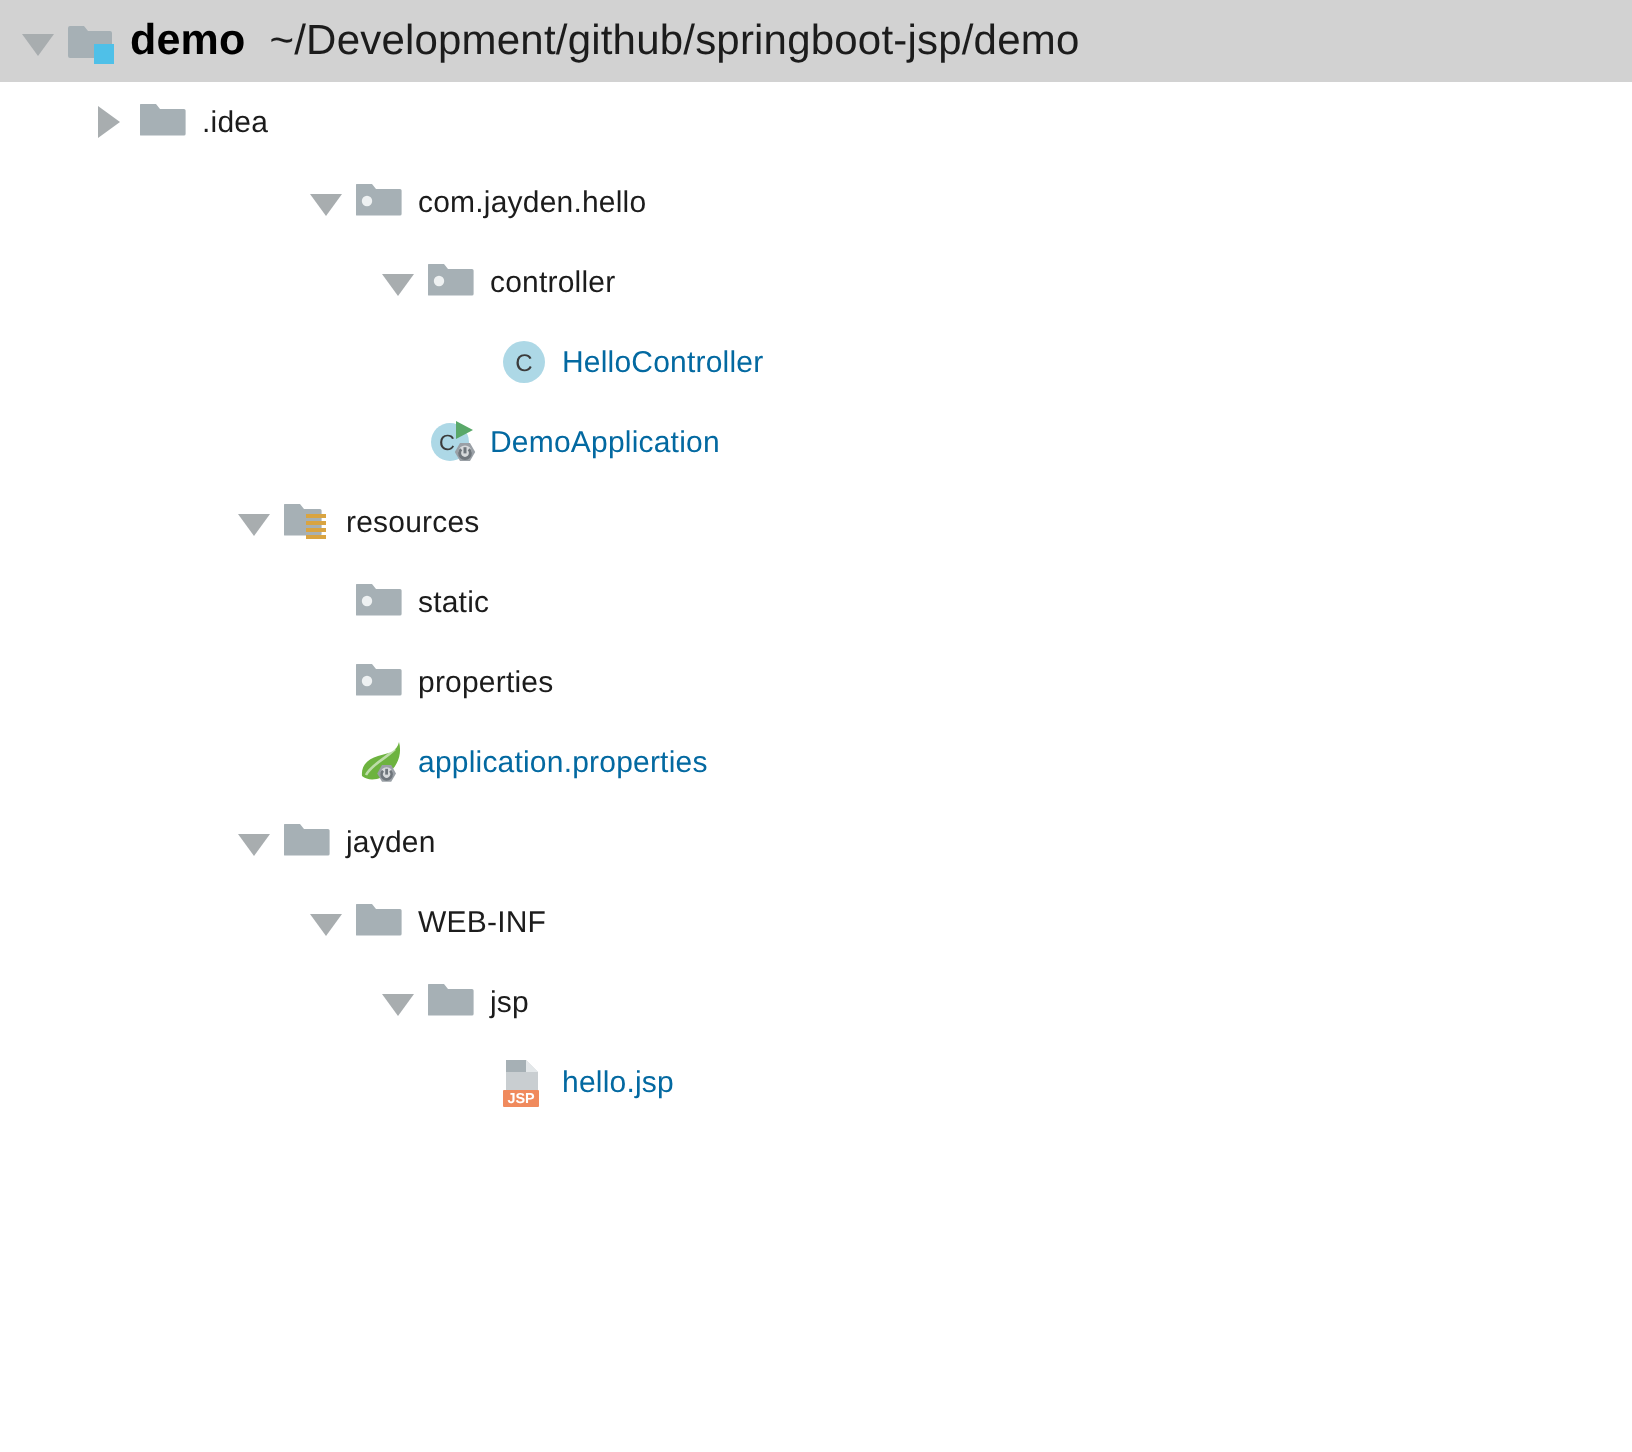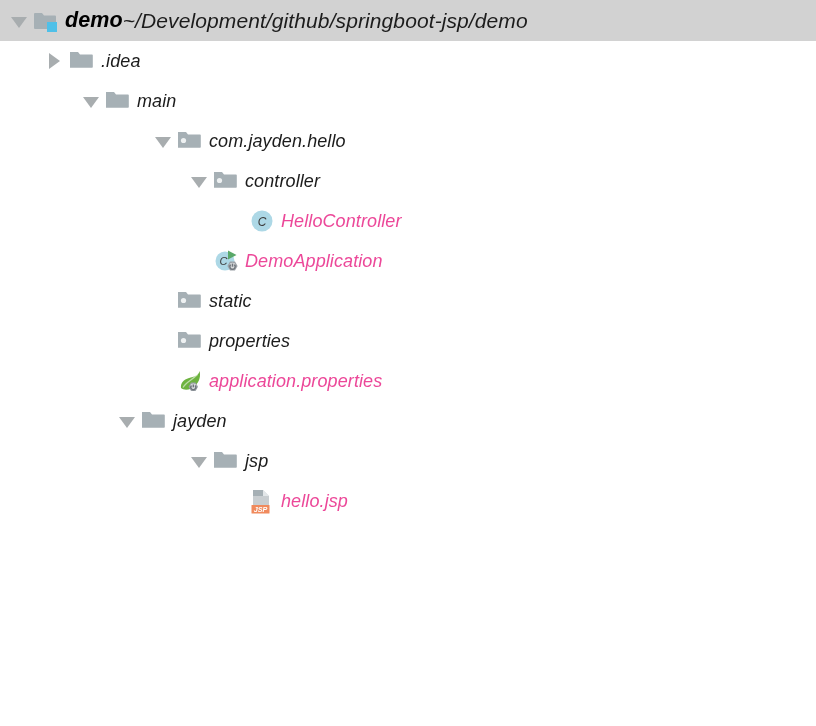--- a/index.html
+++ b/index.html
@@ -13,21 +13,20 @@
     height: 726px;
     font-family: "Liberation Sans", "DejaVu Sans", sans-serif;
     overflow: hidden;
     -webkit-font-smoothing: antialiased;
   }
 
   #tree {
     width: 816px;
     height: 726px;
     position: relative;
-    font-style: italic;
   }
 
   .row {
     display: flex;
     align-items: center;
     height: 40px;
     box-sizing: border-box;
     white-space: nowrap;
     padding-left: 0;
   }
@@ -73,33 +72,34 @@
     width: 30px;
     height: 28px;
     position: relative;
     display: inline-block;
     margin-right: 3px;
   }
   .icon svg { display: block; position: absolute; left: 2px; top: 2px; }
 
   
   .label {
-    font-size: 18px;
+    font-size: 15px;
     color: #1c1c1c;
     letter-spacing: 0.1px;
   }
-  .label.modified { color: #ec4899; }
+  .label.modified { color: #0369a1; }
   .label.title {
     font-weight: bold;
     font-size: 21.5px;
     color: #000000;
   }
   .label.path {
     font-size: 21px;
     color: #1c1c1c;
+    margin-left: 12px;
     font-weight: normal;
   }
 </style>
 </head>
 <body>
 
 <div id="tree">
     <div class="row header-row">
       <span class="indent" style="width:6px"></span>
       <span class="twisty expanded"></span>
@@ -115,31 +115,20 @@
     <div class="row">
       <span class="indent" style="width:42px"></span>
       <span class="twisty collapsed"></span>
       <span class="icon">
         <svg width="26" height="22" viewBox="0 0 26 22">
         <path d="M0.5 3 h7.5 l2 2.5 h12 a0.8 0.8 0 0 1 0.8 0.8 V18 a0.8 0.8 0 0 1 -0.8 0.8 H0.5
                  a0.8 0.8 0 0 1 -0.8 -0.8 V3.8 A0.8 0.8 0 0 1 0.5 3 z" fill="#a6b0b5"></path>
       </svg>
       </span>
       <span class="label">.idea</span>
-    </div>
-    <div class="row">
-      <span class="indent" style="width:78px"></span>
-      <span class="twisty expanded"></span>
-      <span class="icon">
-        <svg width="26" height="22" viewBox="0 0 26 22">
-        <path d="M0.5 3 h7.5 l2 2.5 h12 a0.8 0.8 0 0 1 0.8 0.8 V18 a0.8 0.8 0 0 1 -0.8 0.8 H0.5
-                 a0.8 0.8 0 0 1 -0.8 -0.8 V3.8 A0.8 0.8 0 0 1 0.5 3 z" fill="#a6b0b5"></path>
-      </svg>
-      </span>
-      <span class="label">main</span>
     </div>
     <div class="row">
       <span class="indent" style="width:150px"></span>
       <span class="twisty expanded"></span>
       <span class="icon">
         <svg width="26" height="22" viewBox="0 0 26 22">
         <path d="M0.5 3 h7.5 l2 2.5 h12 a0.8 0.8 0 0 1 0.8 0.8 V18 a0.8 0.8 0 0 1 -0.8 0.8 H0.5
                  a0.8 0.8 0 0 1 -0.8 -0.8 V3.8 A0.8 0.8 0 0 1 0.5 3 z" fill="#a6b0b5"></path>
         <circle cx="5.5" cy="11.5" r="2.6" fill="#eef1f2"></circle>
       </svg>
@@ -179,20 +168,37 @@
         <path d="M14 1.5 L22.5 6 L14 10.5 z" fill="#59a869"></path>
         <path d="M16 12.5 l5 0 l2.6 4.5 l-2.6 4.5 l-5 0 L13.4 17 z" fill="#9aa0a6"></path>
         <circle cx="18.5" cy="17" r="3.3" fill="#d6d9db"></circle>
         <path d="M18.5 14.6 v3.1" stroke="#6f767c" stroke-width="1.5" fill="none"></path>
         <path d="M16.6 15.6 a2.7 2.7 0 1 0 3.8 0" stroke="#6f767c" stroke-width="1.5" fill="none"></path>
       </svg>
       </span>
       <span class="label modified">DemoApplication</span>
     </div>
     <div class="row">
+      <span class="indent" style="width:114px"></span>
+      <span class="twisty expanded"></span>
+      <span class="icon">
+        <svg width="26" height="23" viewBox="0 0 26 23">
+        <path d="M0.5 3 h7.5 l2 2.5 h8 a0.8 0.8 0 0 1 0.8 0.8 V18 a0.8 0.8 0 0 1 -0.8 0.8 H0.5
+                 a0.8 0.8 0 0 1 -0.8 -0.8 V3.8 A0.8 0.8 0 0 1 0.5 3 z" fill="#a6b0b5"></path>
+        <g fill="#d9a441">
+          <rect x="11" y="8" width="10" height="2"></rect>
+          <rect x="11" y="11.5" width="10" height="2"></rect>
+          <rect x="11" y="15" width="10" height="2"></rect>
+          <rect x="11" y="18.5" width="10" height="2"></rect>
+        </g>
+      </svg>
+      </span>
+      <span class="label">resources</span>
+    </div>
+    <div class="row">
       <span class="indent" style="width:150px"></span>
       <span class="twisty none"></span>
       <span class="icon">
         <svg width="26" height="22" viewBox="0 0 26 22">
         <path d="M0.5 3 h7.5 l2 2.5 h12 a0.8 0.8 0 0 1 0.8 0.8 V18 a0.8 0.8 0 0 1 -0.8 0.8 H0.5
                  a0.8 0.8 0 0 1 -0.8 -0.8 V3.8 A0.8 0.8 0 0 1 0.5 3 z" fill="#a6b0b5"></path>
         <circle cx="5.5" cy="11.5" r="2.6" fill="#eef1f2"></circle>
       </svg>
       </span>
       <span class="label">static</span>
@@ -230,20 +236,31 @@
       <span class="twisty expanded"></span>
       <span class="icon">
         <svg width="26" height="22" viewBox="0 0 26 22">
         <path d="M0.5 3 h7.5 l2 2.5 h12 a0.8 0.8 0 0 1 0.8 0.8 V18 a0.8 0.8 0 0 1 -0.8 0.8 H0.5
                  a0.8 0.8 0 0 1 -0.8 -0.8 V3.8 A0.8 0.8 0 0 1 0.5 3 z" fill="#a6b0b5"></path>
       </svg>
       </span>
       <span class="label">jayden</span>
     </div>
     <div class="row">
+      <span class="indent" style="width:150px"></span>
+      <span class="twisty expanded"></span>
+      <span class="icon">
+        <svg width="26" height="22" viewBox="0 0 26 22">
+        <path d="M0.5 3 h7.5 l2 2.5 h12 a0.8 0.8 0 0 1 0.8 0.8 V18 a0.8 0.8 0 0 1 -0.8 0.8 H0.5
+                 a0.8 0.8 0 0 1 -0.8 -0.8 V3.8 A0.8 0.8 0 0 1 0.5 3 z" fill="#a6b0b5"></path>
+      </svg>
+      </span>
+      <span class="label">WEB-INF</span>
+    </div>
+    <div class="row">
       <span class="indent" style="width:186px"></span>
       <span class="twisty expanded"></span>
       <span class="icon">
         <svg width="26" height="22" viewBox="0 0 26 22">
         <path d="M0.5 3 h7.5 l2 2.5 h12 a0.8 0.8 0 0 1 0.8 0.8 V18 a0.8 0.8 0 0 1 -0.8 0.8 H0.5
                  a0.8 0.8 0 0 1 -0.8 -0.8 V3.8 A0.8 0.8 0 0 1 0.5 3 z" fill="#a6b0b5"></path>
       </svg>
       </span>
       <span class="label">jsp</span>
     </div>

